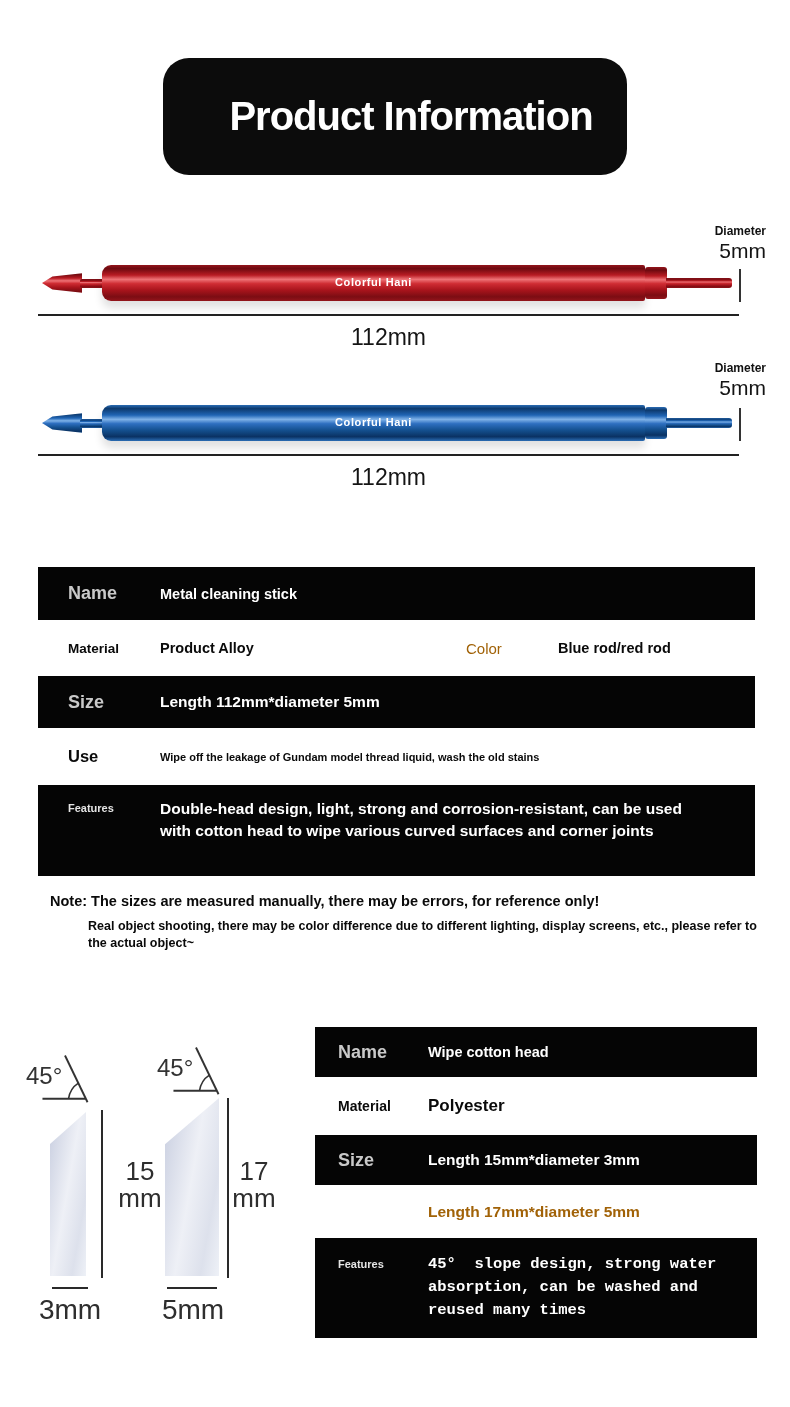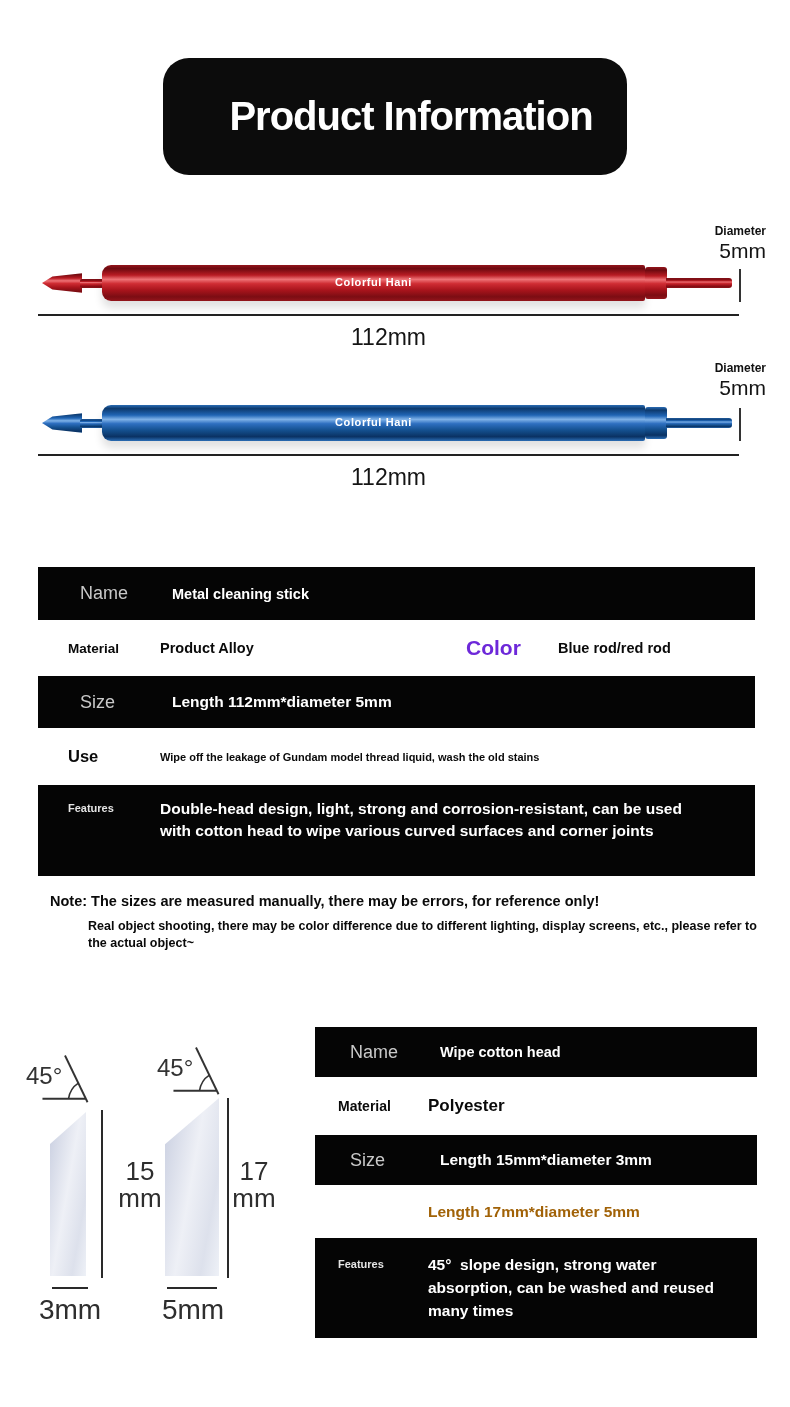--- a/index.html
+++ b/index.html
@@ -30,21 +30,21 @@
   .len-label{width:701px;text-align:center;font-size:23px;color:#141414;}
   .dia-block{width:130px;text-align:right;line-height:1.15;}
   .dia-block .dia-word{font-size:12px;font-weight:bold;color:#111;}
   .dia-block .dia-val{font-size:21px;color:#141414;}
   .dia-tick{border-left:2px solid #333;width:0;}
 
   
   .t-row{display:flex;align-items:center;}
   .t-black{background:#050505;color:#fff;}
   .t-white{background:#fff;color:#0a0a0a;}
-  .lbl-big{font-size:18px;font-weight:normal;color:#c9c9c9;margin-left:12px;}
+  .lbl-big{font-size:18px;font-weight:bold;color:#c9c9c9;}
   .lbl-sm-dark{font-size:13.5px;font-weight:bold;color:#0a0a0a;}
   .lbl-use{font-size:16.5px;font-weight:bold;color:#0a0a0a;}
   .lbl-feat{font-size:11px;font-weight:bold;color:#e4e4e4;}
   .val-w{font-size:14.5px;font-weight:bold;color:#fff;}
   .val-w2{font-size:15.5px;font-weight:bold;color:#fff;}
   .val-b{font-size:14.5px;font-weight:bold;color:#0a0a0a;}
   .spec-table .t-row{padding-left:30px;}
   .spec-table .lbl{width:92px;flex:none;}
   .cotton-table .t-row{padding-left:23px;}
   .cotton-table .lbl{width:90px;flex:none;}
@@ -100,21 +100,21 @@
   <div class="abs dia-tick" style="left:739px;top:408px;height:33px;"></div>
 
   <div class="spec-table">
     <div class="abs t-row t-black" style="left:38px;top:567px;width:717px;height:53px;">
       <span class="lbl lbl-big">Name</span>
       <span class="val-w">Metal cleaning stick</span>
     </div>
     <div class="abs t-row t-white" style="left:38px;top:620px;width:717px;height:56px;">
       <span class="lbl lbl-sm-dark">Material</span>
       <span class="val-b" style="width:306px;flex:none;">Product Alloy</span>
-      <span style="width:92px;flex:none;font-size:21px;font-weight:bold;color:#6d28d9;">Color</span>
+      <span style="width:92px;flex:none;font-size:15px;font-weight:normal;color:#a16207;">Color</span>
       <span class="val-b">Blue rod/red rod</span>
     </div>
     <div class="abs t-row t-black" style="left:38px;top:676px;width:717px;height:52px;">
       <span class="lbl lbl-big">Size</span>
       <span class="val-w2">Length 112mm*diameter 5mm</span>
     </div>
     <div class="abs t-row t-white" style="left:38px;top:728px;width:717px;height:57px;">
       <span class="lbl lbl-use">Use</span>
       <span style="width:490px;font-size:11px;font-weight:bold;color:#0a0a0a;line-height:18px;">Wipe off the leakage of Gundam model thread liquid, wash the old stains</span>
     </div>
@@ -169,17 +169,17 @@
     <div class="abs t-row t-black" style="left:315px;top:1135px;width:442px;height:50px;">
       <span class="lbl lbl-big">Size</span>
       <span class="val-w2">Length 15mm*diameter 3mm</span>
     </div>
     <div class="abs t-row t-white" style="left:315px;top:1185px;width:442px;height:53px;">
       <span class="lbl"></span>
       <span style="font-size:15.5px;font-weight:bold;color:#a16207;">Length 17mm*diameter 5mm</span>
     </div>
     <div class="abs t-row t-black" style="left:315px;top:1238px;width:442px;height:100px;align-items:flex-start;padding-top:15px;">
       <span class="lbl lbl-feat" style="margin-top:5px;">Features</span>
-      <span style="width:300px;font-size:15.5px;font-weight:bold;color:#fff;line-height:23px;">45°&nbsp;&nbsp;slope design, strong water absorption, can be washed and reused many times</span>
+      <span style="width:300px;font-size:15.5px;font-weight:bold;color:#fff;line-height:23px;font-family:Liberation Mono, monospace;">45°&nbsp;&nbsp;slope design, strong water absorption, can be washed and reused many times</span>
     </div>
   </div>
 
 </div>
 
 </body></html>

